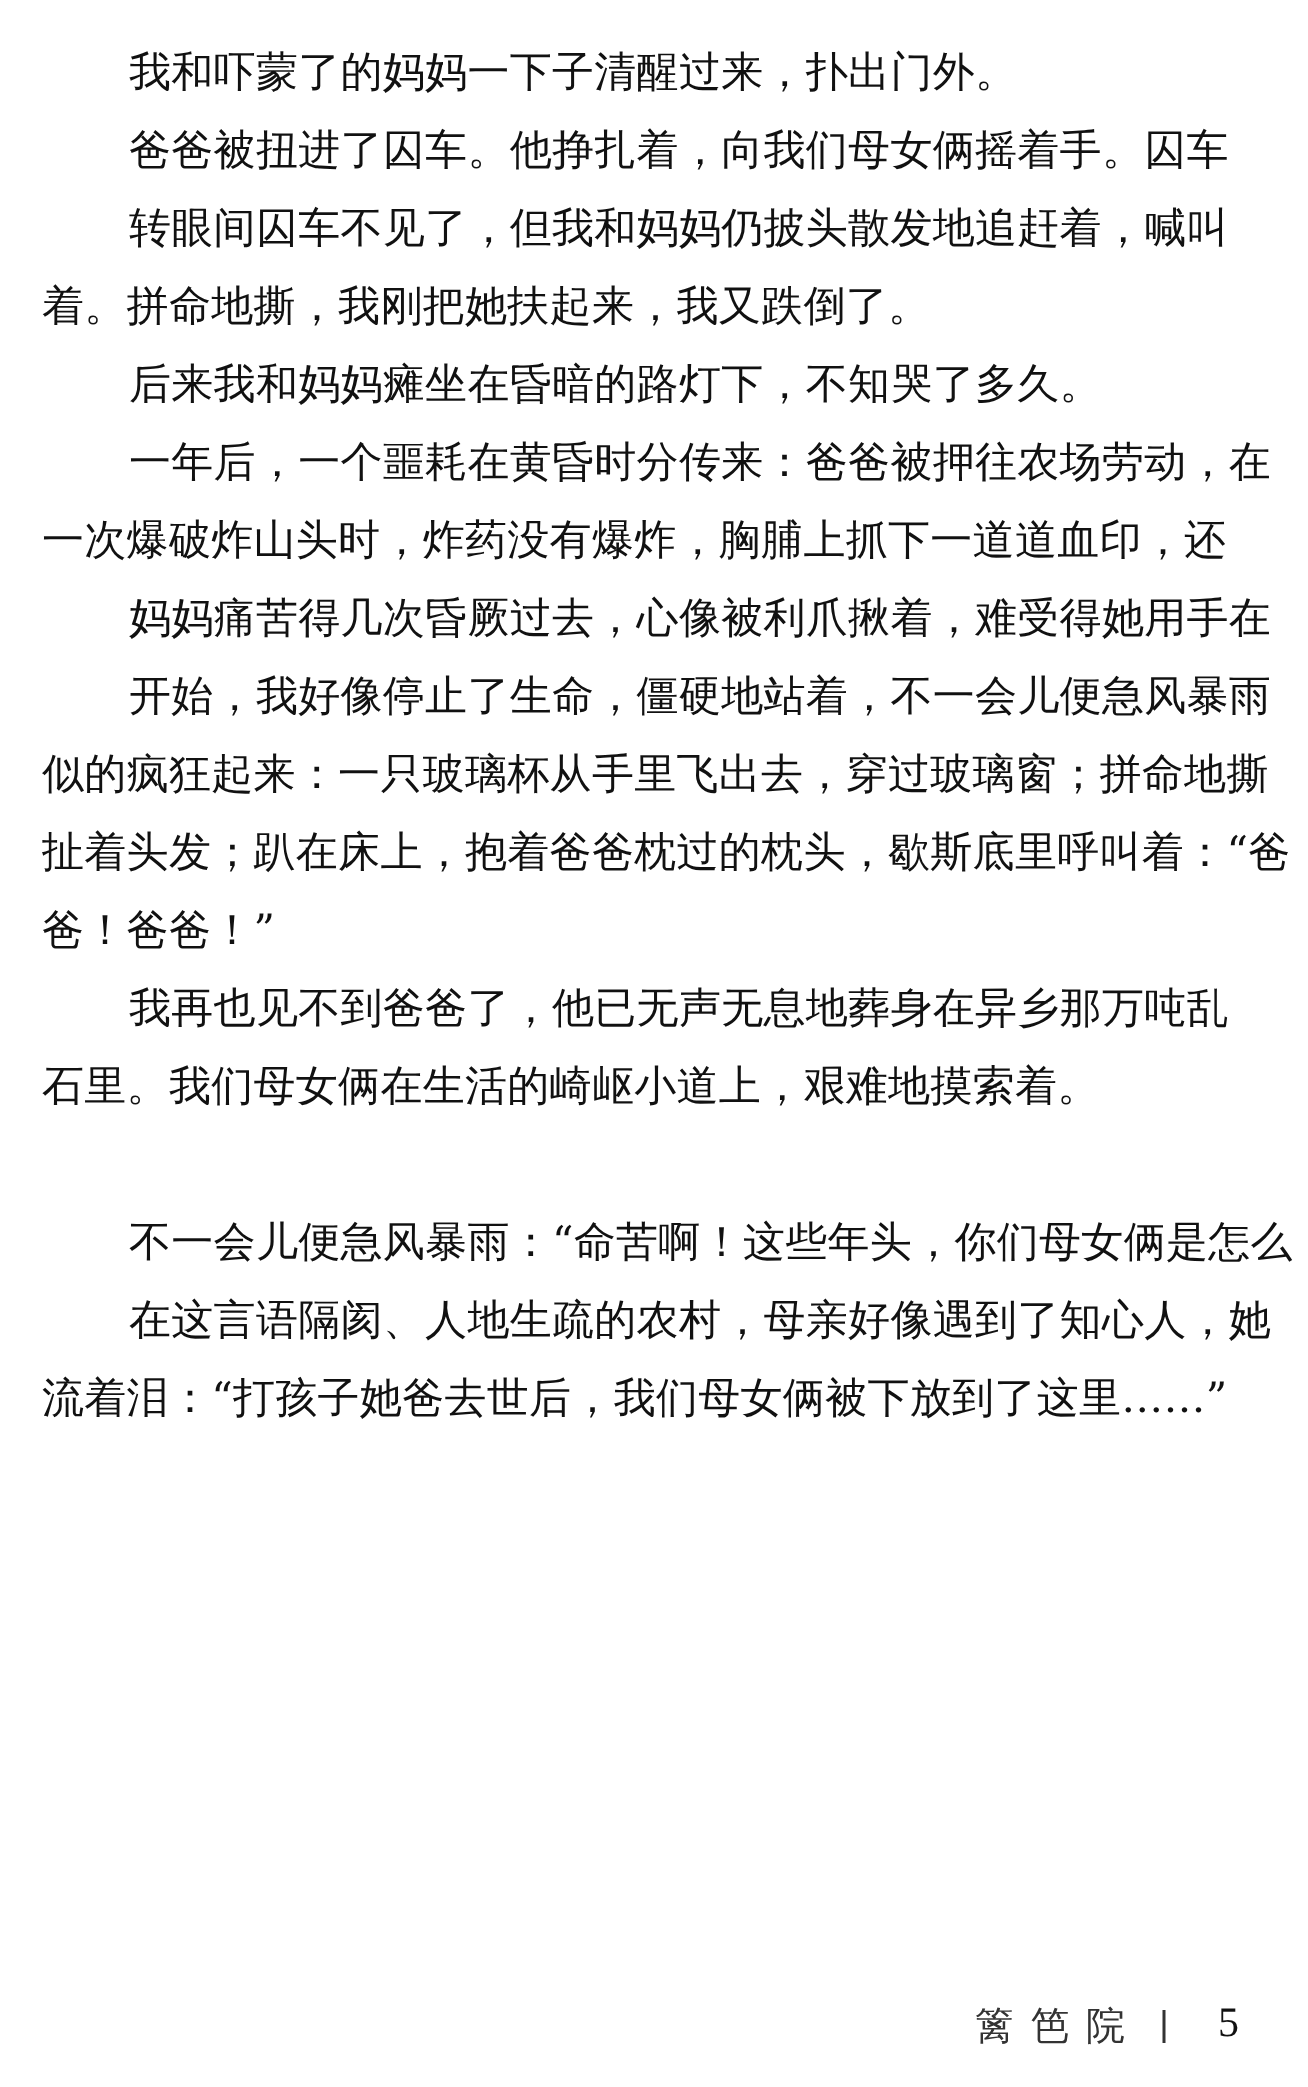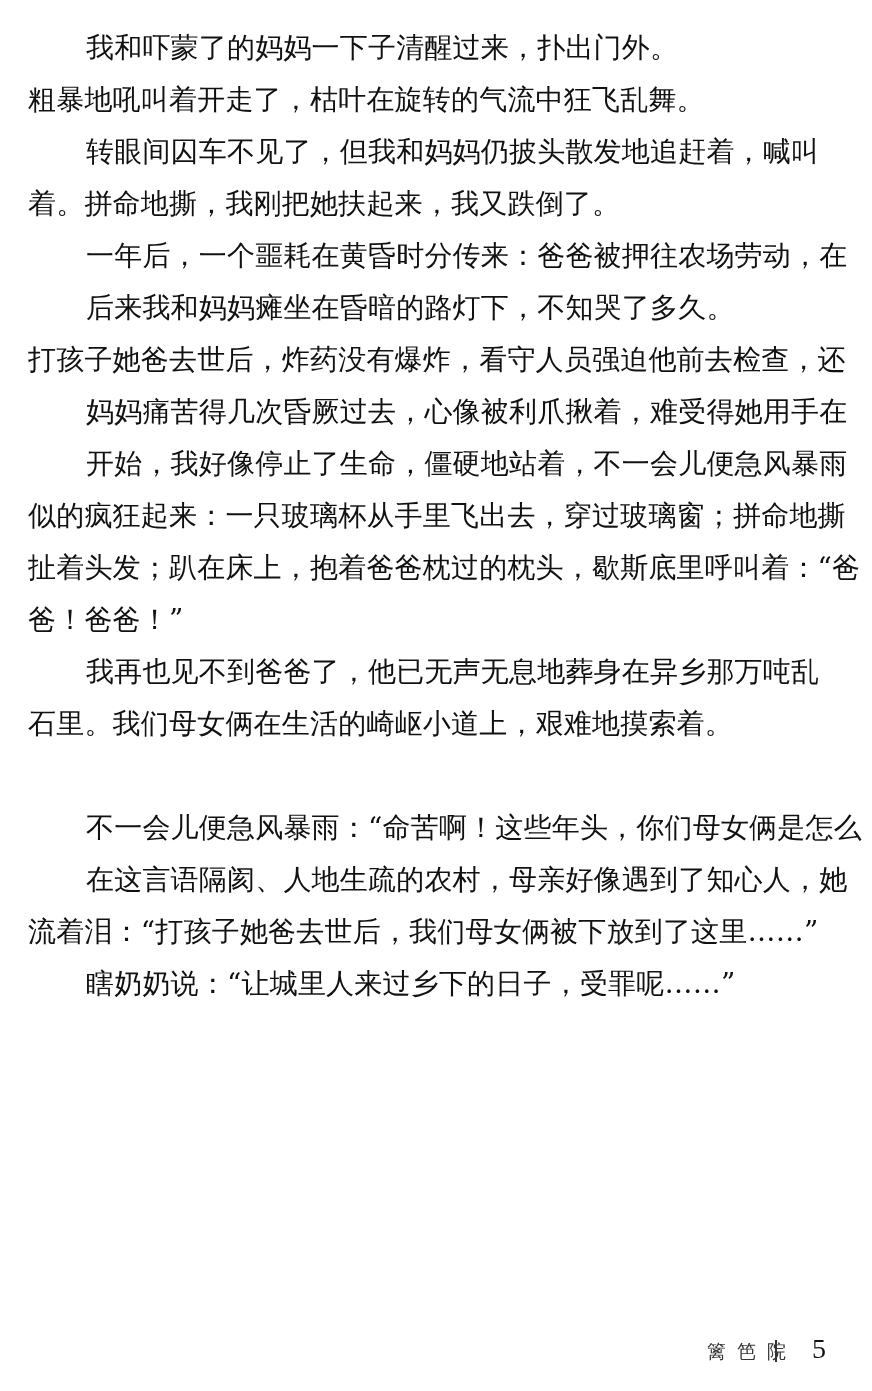--- a/index.html
+++ b/index.html
@@ -44,23 +44,23 @@
     }
     .footer {
       position: absolute;
       top: 1332px;
       left: 0;
       width: 872px;
       height: 40px;
     }
     .footer-title {
       position: absolute;
-      left: 707px;
+      left: 650px;
       top: 2px;
-      font-size: 19px;
+      font-size: 26px;
       letter-spacing: 11px;
       color: #333333;
       line-height: 34px;
     }
     .footer-bar {
       position: absolute;
       left: 775px;
       top: 8px;
       width: 2px;
       height: 22px;
@@ -77,48 +77,47 @@
     }
   </style>
 </head>
 <body>
 
 <div class="page">
   <div class="body-text">
 
     <div class="line indent">我和吓蒙了的妈妈一下子清醒过来，扑出门外。</div>
 
-    <div class="line">粗暴地吼叫着开走了，枯叶在旋转的气流中狂飞乱舞。</div>
+    <div class="line indent">爸爸被扭进了囚车。他挣扎着，向我们母女俩摇着手。囚车</div>
 
     <div class="line indent">转眼间囚车不见了，但我和妈妈仍披头散发地追赶着，喊叫</div>
     <div class="line">着。拼命地撕，我刚把她扶起来，我又跌倒了。</div>
 
+    <div class="line indent">后来我和妈妈瘫坐在昏暗的路灯下，不知哭了多久。</div>
+
     <div class="line indent">一年后，一个噩耗在黄昏时分传来：爸爸被押往农场劳动，在</div>
-
-    <div class="line indent">后来我和妈妈瘫坐在昏暗的路灯下，不知哭了多久。</div>
-    <div class="line">打孩子她爸去世后，炸药没有爆炸，看守人员强迫他前去检查，还</div>
+    <div class="line">一次爆破炸山头时，炸药没有爆炸，胸脯上抓下一道道血印，还</div>
 
     <div class="line indent">妈妈痛苦得几次昏厥过去，心像被利爪揪着，难受得她用手在</div>
 
     <div class="line indent">开始，我好像停止了生命，僵硬地站着，不一会儿便急风暴雨</div>
     <div class="line">似的疯狂起来：一只玻璃杯从手里飞出去，穿过玻璃窗；拼命地撕</div>
     <div class="line">扯着头发；趴在床上，抱着爸爸枕过的枕头，歇斯底里呼叫着：“爸</div>
     <div class="line">爸！爸爸！”</div>
 
     <div class="line indent">我再也见不到爸爸了，他已无声无息地葬身在异乡那万吨乱</div>
     <div class="line">石里。我们母女俩在生活的崎岖小道上，艰难地摸索着。</div>
 
     <div class="para-gap"></div>
 
     <div class="line indent">不一会儿便急风暴雨：“命苦啊！这些年头，你们母女俩是怎么</div>
 
     <div class="line indent">在这言语隔阂、人地生疏的农村，母亲好像遇到了知心人，她</div>
     <div class="line">流着泪：“打孩子她爸去世后，我们母女俩被下放到了这里……”</div>
 
-    <div class="line indent">瞎奶奶说：“让城里人来过乡下的日子，受罪呢……”</div>
   </div>
 
   <div class="footer">
     <span class="footer-title">篱笆院</span>
     <span class="footer-bar"></span>
     <span class="footer-page">5</span>
   </div>
 </div>
 
 </body></html>

